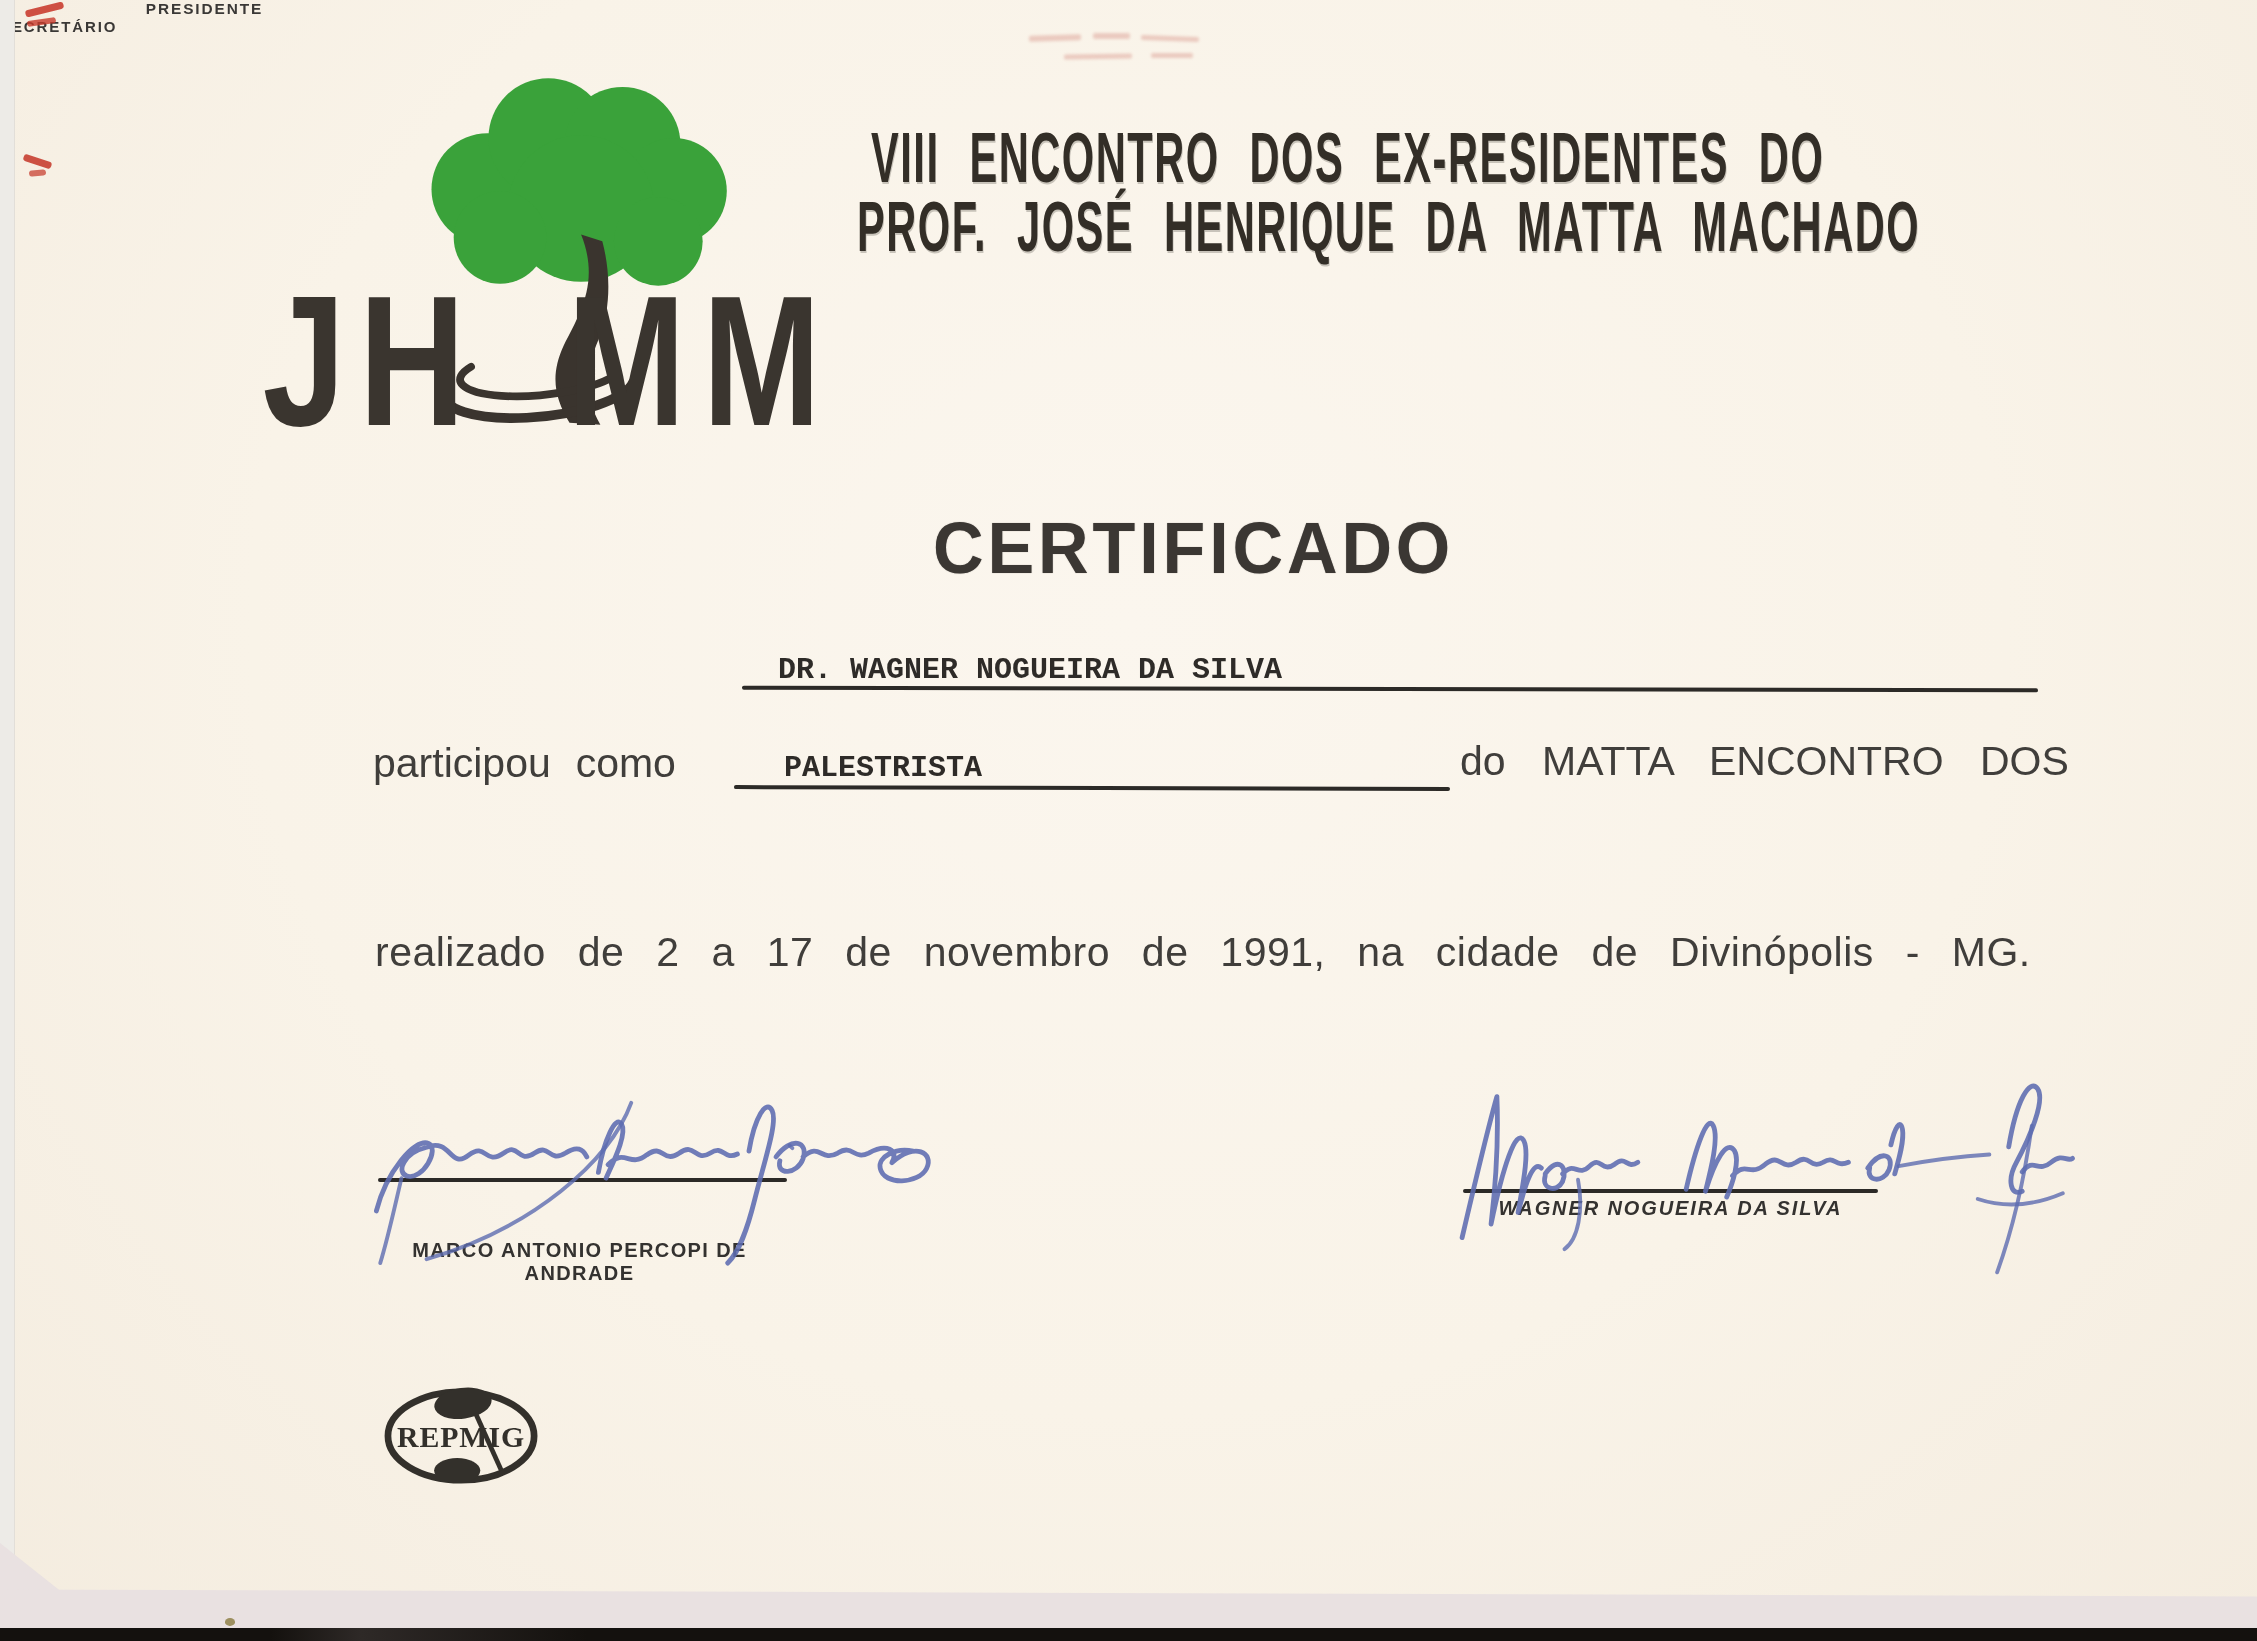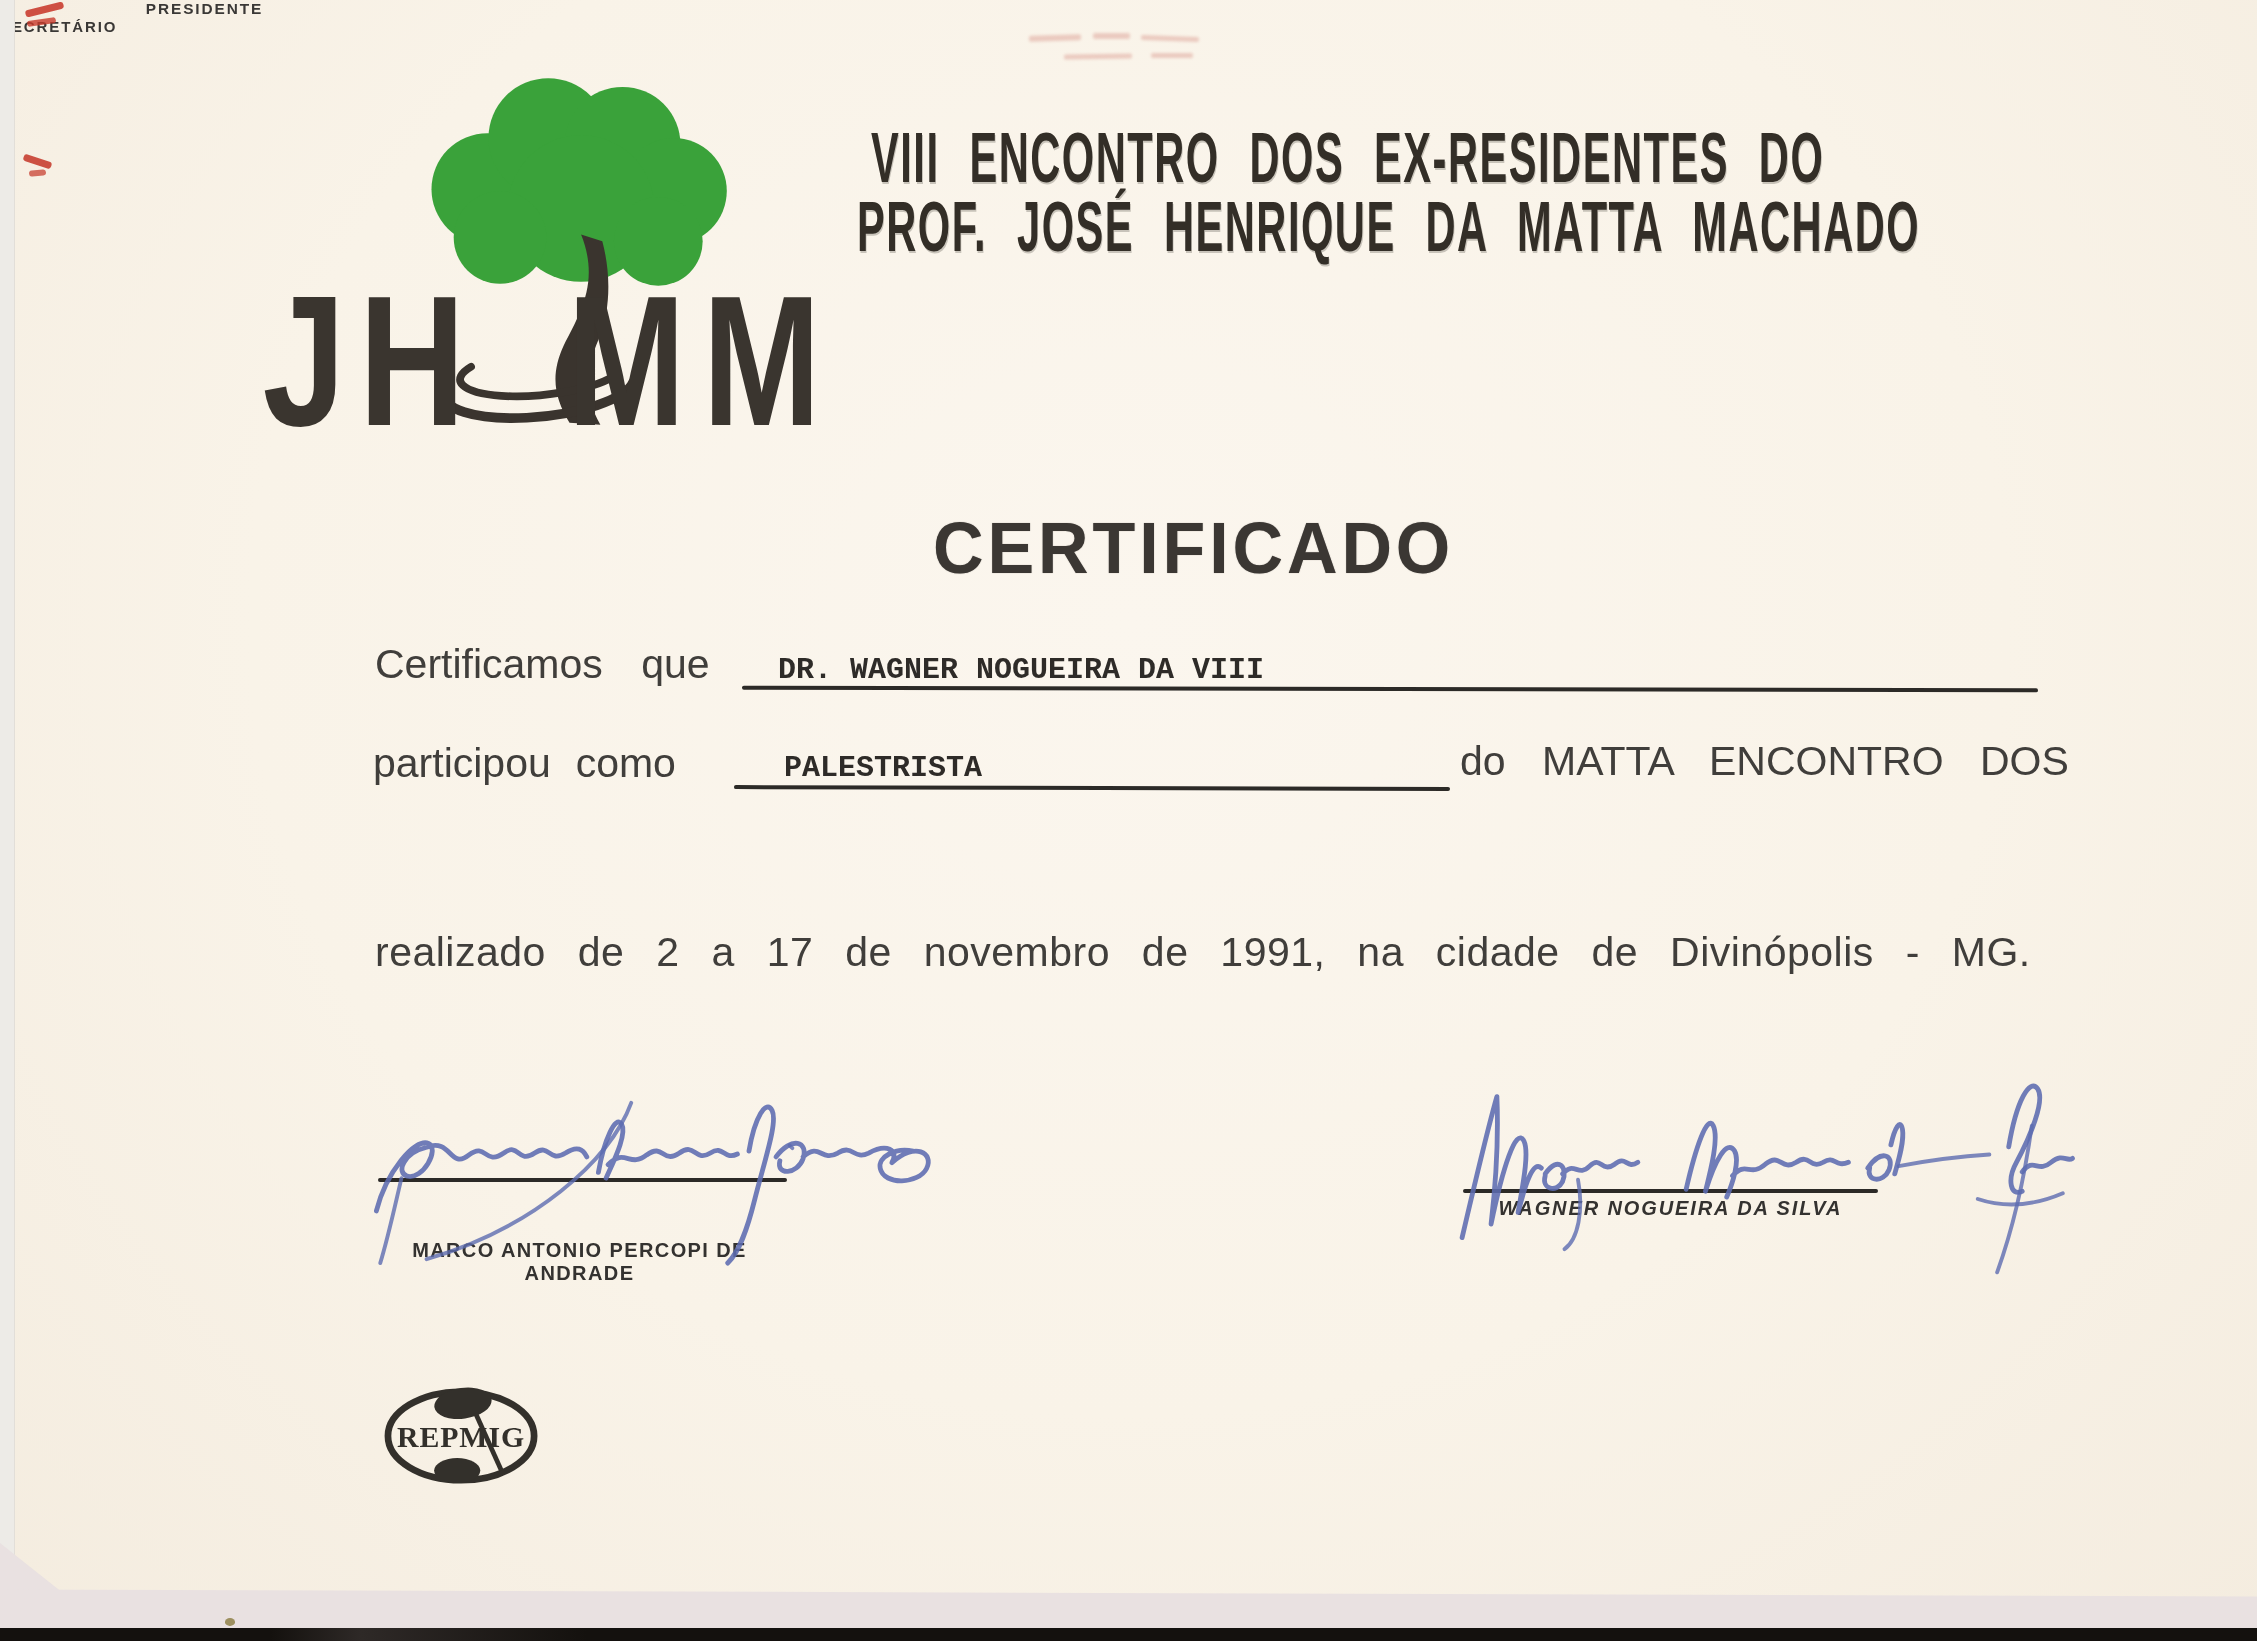--- a/index.html
+++ b/index.html
@@ -112,22 +112,21 @@
       <text x="338" y="382" textLength="122" lengthAdjust="spacingAndGlyphs">M</text>
       <text x="478" y="382" textLength="122" lengthAdjust="spacingAndGlyphs">M</text>
     </g>
   </svg>
 
   <div class="abs stamp stamp1">VIII ENCONTRO DOS EX-RESIDENTES DO</div>
   <div class="abs stamp stamp2">PROF. JOSÉ HENRIQUE DA MATTA MACHADO</div>
 
   <div class="abs title">CERTIFICADO</div>
 
-  <div class="abs bodytext l1-label">Certificamos que</div>
-  <div class="abs typed t1">DR. WAGNER NOGUEIRA DA VIII</div>
+  <div class="abs typed t1">DR. WAGNER NOGUEIRA DA SILVA</div>
   <div class="rule r1"></div>
 
   <div class="abs bodytext l2-label">participou como</div>
   <div class="abs typed t2">PALESTRISTA</div>
   <div class="rule r2"></div>
   <div class="abs bodytext l2-rest">do MATTA ENCONTRO DOS</div>
 
   <div class="abs bodytext l4">realizado de 2 a 17 de novembro de 1991, na cidade de Divinópolis - MG.</div>
 
   <div class="rule rs-left"></div>

